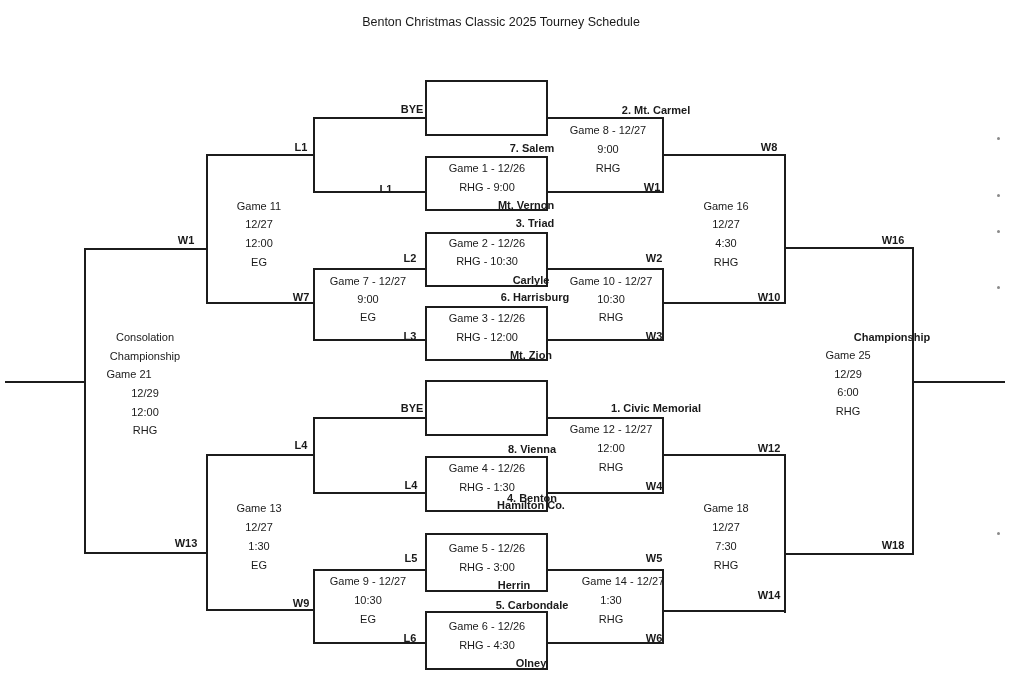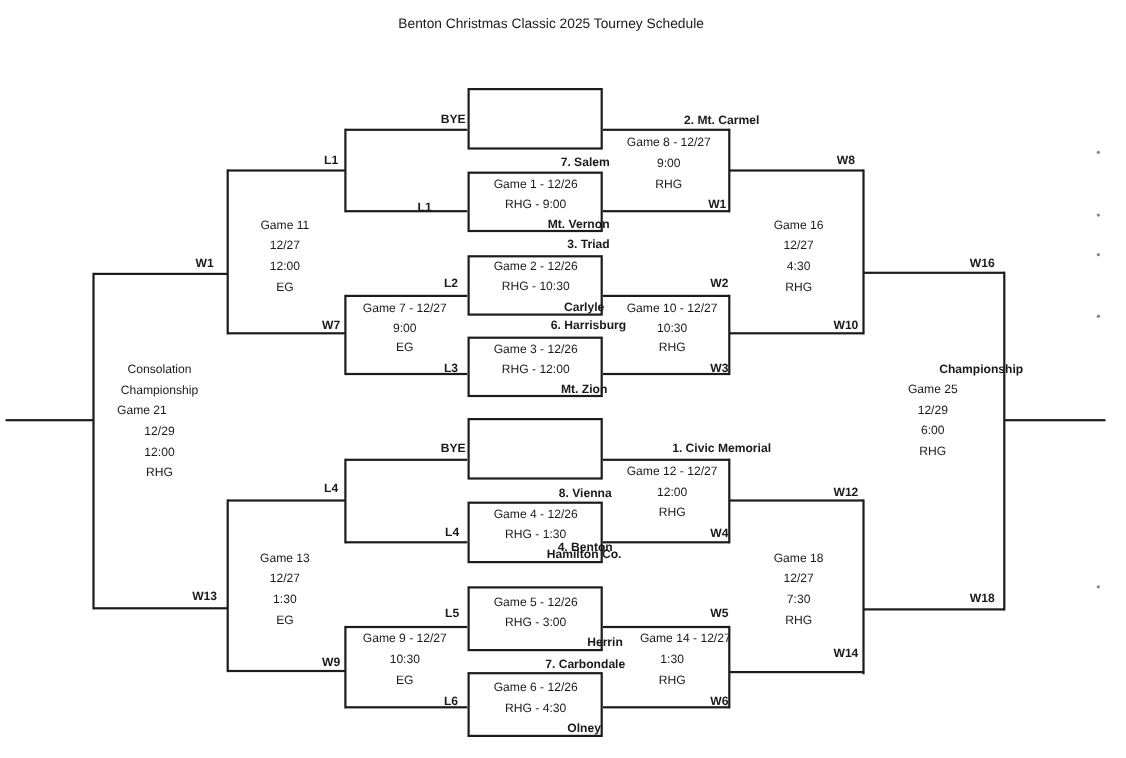--- a/index.html
+++ b/index.html
@@ -161,29 +161,29 @@
 
   <span class="lbl" style="left:259px;top:508px">Game 13</span>
   <span class="lbl" style="left:259px;top:527px">12/27</span>
   <span class="lbl" style="left:259px;top:546px">1:30</span>
   <span class="lbl" style="left:259px;top:565px">EG</span>
   <span class="lbl b" style="left:257px;top:603px">W9</span>
 
   <span class="lbl b" style="left:488px;top:498px">4. Benton</span>
   <span class="lbl" style="left:487px;top:548px">Game 5 - 12/26</span>
   <span class="lbl" style="left:487px;top:567px">RHG - 3:00</span>
-  <span class="lbl b" style="left:506px;top:585px">Herrin</span>
+  <span class="lbl b" style="left:470px;top:585px">Herrin</span>
 
   <span class="lbl b" style="left:367px;top:558px">L5</span>
   <span class="lbl" style="left:368px;top:581px">Game 9 - 12/27</span>
   <span class="lbl" style="left:368px;top:600px">10:30</span>
   <span class="lbl" style="left:368px;top:619px">EG</span>
   <span class="lbl b" style="left:366px;top:638px">L6</span>
 
-  <span class="lbl b" style="left:488px;top:605px">7. Carbondale</span>
+  <span class="lbl b" style="left:488px;top:605px">5. Carbondale</span>
   <span class="lbl" style="left:487px;top:626px">Game 6 - 12/26</span>
   <span class="lbl" style="left:487px;top:645px">RHG - 4:30</span>
   <span class="lbl b" style="left:487px;top:663px">Olney</span>
 
   <span class="lbl b" style="left:610px;top:558px">W5</span>
   <span class="lbl" style="left:623px;top:581px">Game 14 - 12/27</span>
   <span class="lbl" style="left:611px;top:600px">1:30</span>
   <span class="lbl" style="left:611px;top:619px">RHG</span>
   <span class="lbl b" style="left:610px;top:638px">W6</span>
   <span class="lbl b" style="left:725px;top:595px">W14</span>

